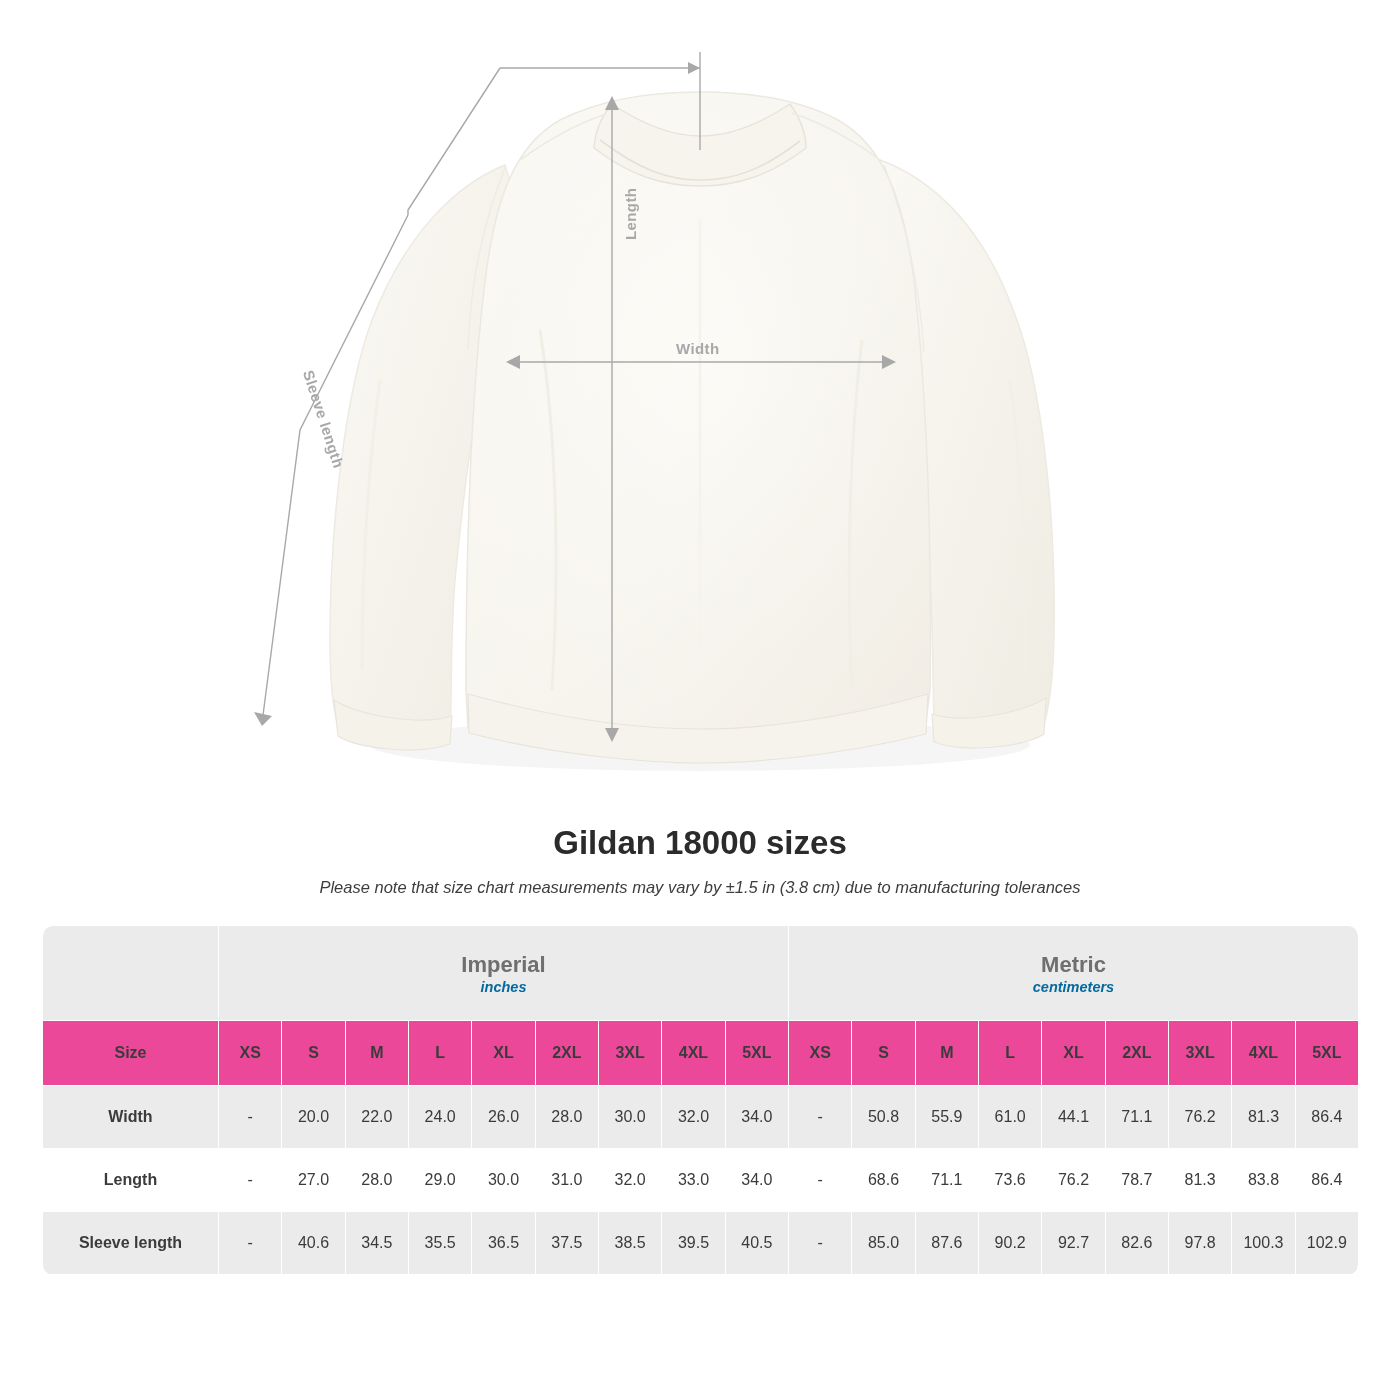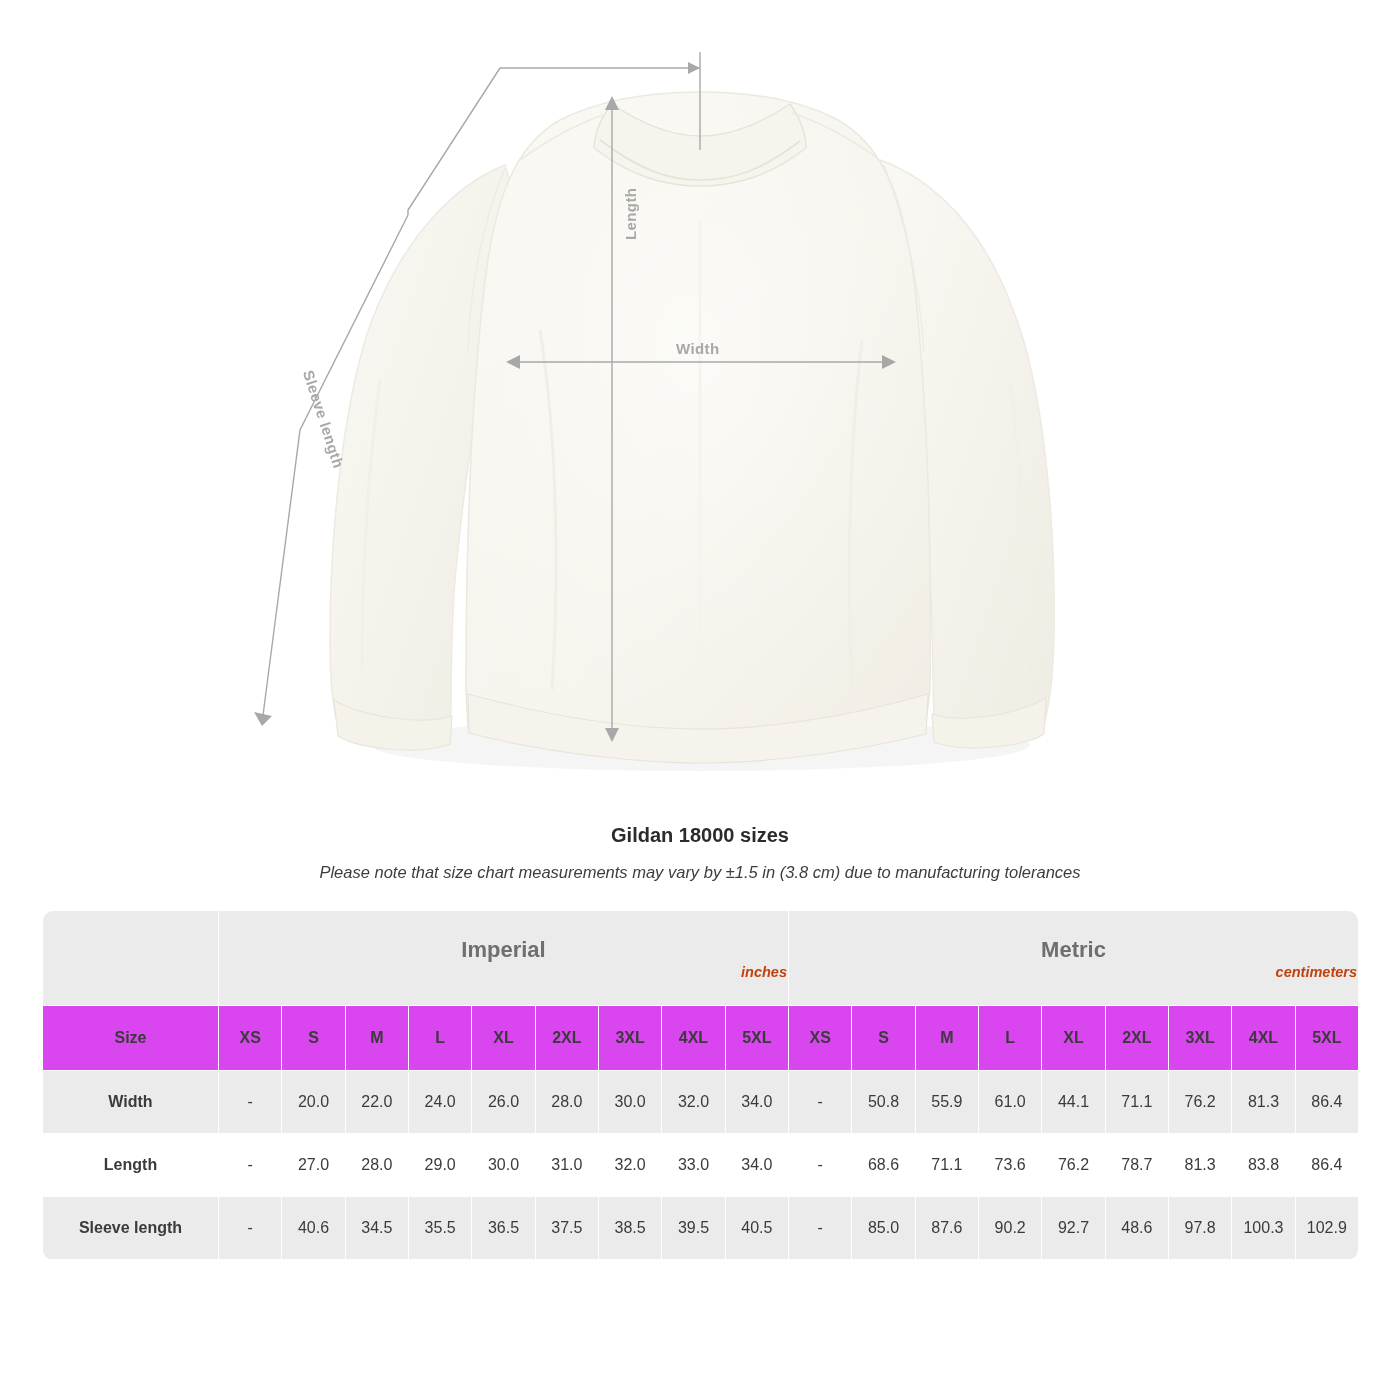--- a/index.html
+++ b/index.html
@@ -56,21 +56,21 @@
     transform: rotate(72deg);
     transform-origin: left top;
   }
 
   
   .title-block {
     text-align: center;
     margin-top: 24px;
   }
   .chart-title {
-    font-size: 20px;
+    font-size: 33px;
     font-weight: bold;
     color: #2b2b2b;
     margin: 0 0 16px 0;
   }
   .chart-note {
     font-size: 16.5px;
     font-style: italic;
     color: #3d3d3d;
     margin: 0;
   }
@@ -103,27 +103,26 @@
   .unit-name {
     font-size: 22px;
     font-weight: bold;
     color: #6f6f6f;
     display: block;
     line-height: 1.25;
   }
   .unit-sub {
     font-size: 14.5px;
     font-style: italic;
-    color: #c2410c;
+    color: #0369a1;
     display: block;
-    text-align: right;
   }
 
   .head-row td, .head-row th {
-    background: #d946ef;
+    background: #ec4899;
     height: 62px;
     font-weight: bold;
     font-size: 16px;
     color: #3b3b3b;
   }
   .row-label {
     font-weight: bold;
     font-size: 16.5px;
     color: #3b3b3b;
     background: inherit;
@@ -368,20 +367,20 @@
           <td>36.5</td>
           <td>37.5</td>
           <td>38.5</td>
           <td>39.5</td>
           <td>40.5</td>
           <td>-</td>
           <td>85.0</td>
           <td>87.6</td>
           <td>90.2</td>
           <td>92.7</td>
-          <td>48.6</td>
+          <td>82.6</td>
           <td>97.8</td>
           <td>100.3</td>
           <td class="rounded-br">102.9</td>
         </tr>
       </tbody>
   </table>
 </div>
 
 </body></html>

